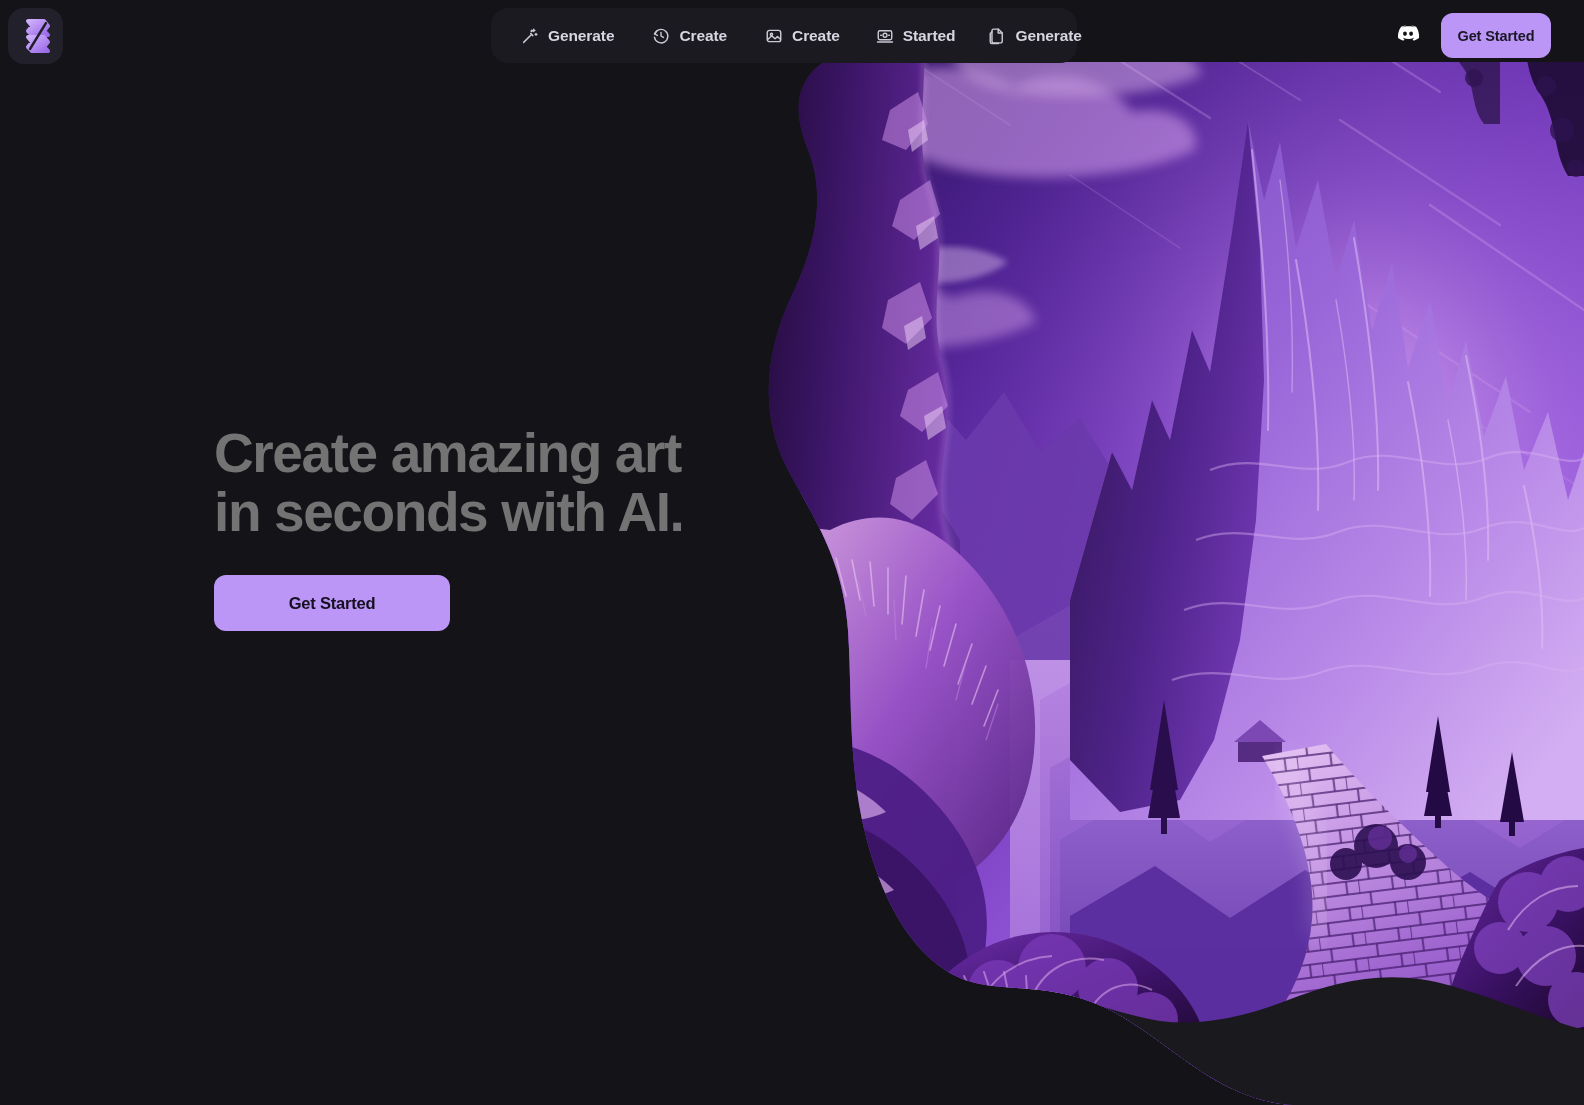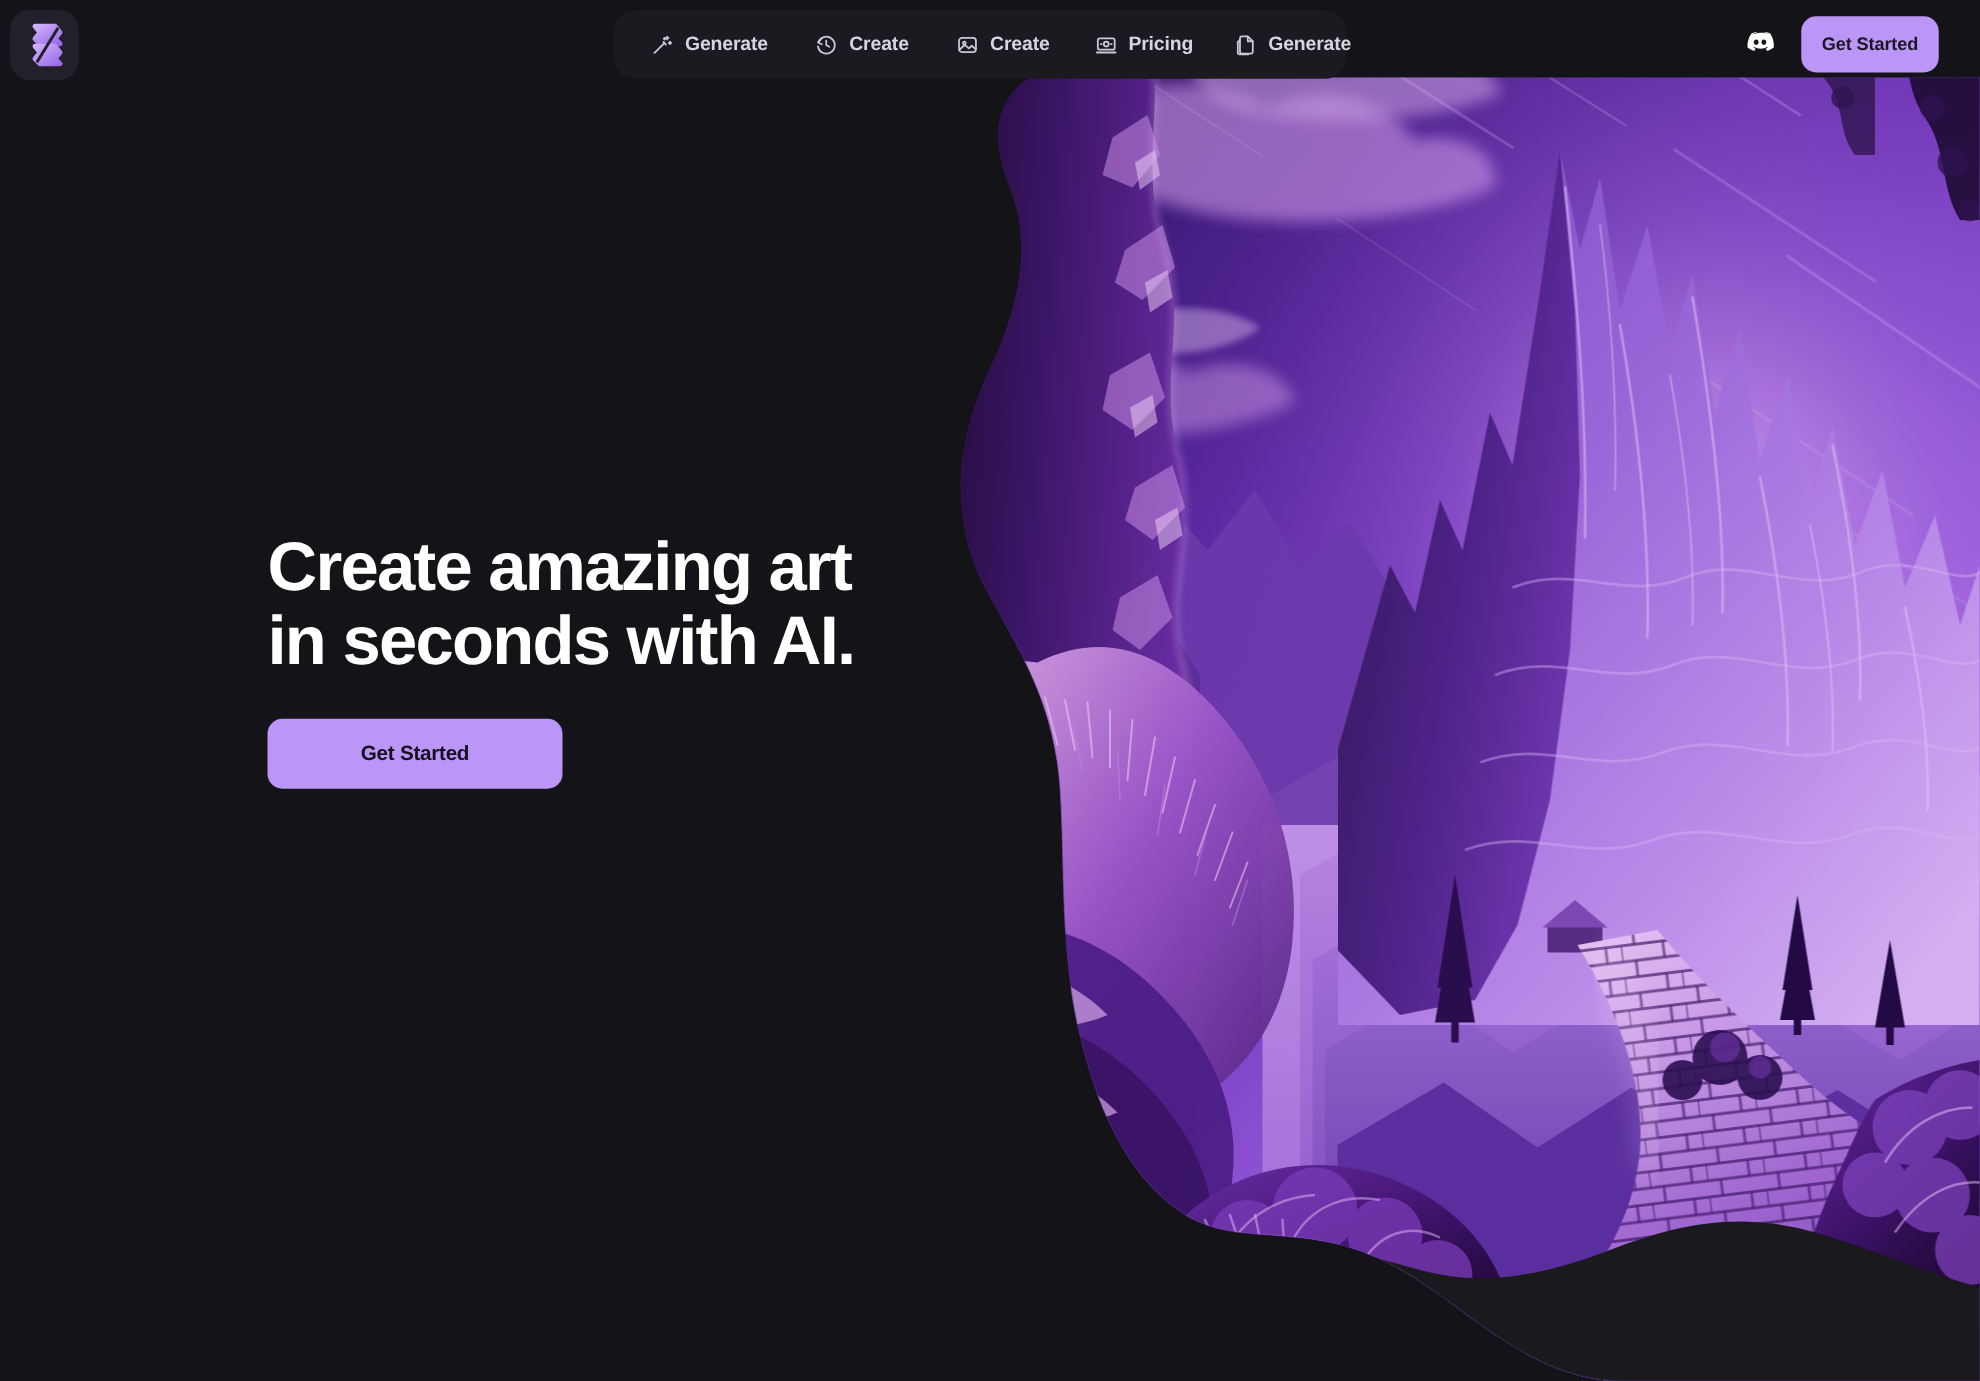--- a/index.html
+++ b/index.html
@@ -124,21 +124,21 @@
     top: 424px;
     left: 214px;
     z-index: 30;
     width: 520px;
   }
   .hero-title {
     font-size: 55px;
     line-height: 59px;
     font-weight: bold;
     letter-spacing: -1.4px;
-    color: #ffffff;
+    color: #737373;
     white-space: pre-line;
   }
   .hero-cta {
     margin-top: 33px;
     width: 236px;
     height: 56px;
     background: #bb96f7;
     border: none;
     border-radius: 12px;
     color: #15101f;
@@ -549,21 +549,21 @@
     </div>
     <span class="nav-gap-3"></span>
 
     <div class="nav-item">
       <svg class="nav-icon" viewBox="0 0 24 24" fill="none" stroke="currentColor" stroke-width="1.9" stroke-linecap="round" stroke-linejoin="round">
         <rect x="3" y="5" width="18" height="12" rx="2.2"></rect>
         <circle cx="12" cy="11" r="2.6"></circle>
         <path d="M6.2 11 h0.9 M16.9 11 h0.9"></path>
         <path d="M2 20 h20"></path>
       </svg>
-      <span class="nav-label">Pricing</span>
+      <span class="nav-label">Started</span>
     </div>
     <span class="nav-gap-4"></span>
 
     <div class="nav-item">
       <svg class="nav-icon" viewBox="0 0 24 24" fill="none" stroke="currentColor" stroke-width="1.9" stroke-linecap="round" stroke-linejoin="round">
         <path d="M7.5 2.8 h6.2 L19 8.1 V19 a2.2 2.2 0 0 1 -2.2 2.2 H7.5 A2.2 2.2 0 0 1 5.3 19 V5
                  A2.2 2.2 0 0 1 7.5 2.8 Z"></path>
         <path d="M13.6 3 V8 H18.8"></path>
         <path d="M5.3 6.5 L3 8.6 V20 a2 2 0 0 0 2 2 h9"></path>
       </svg>

